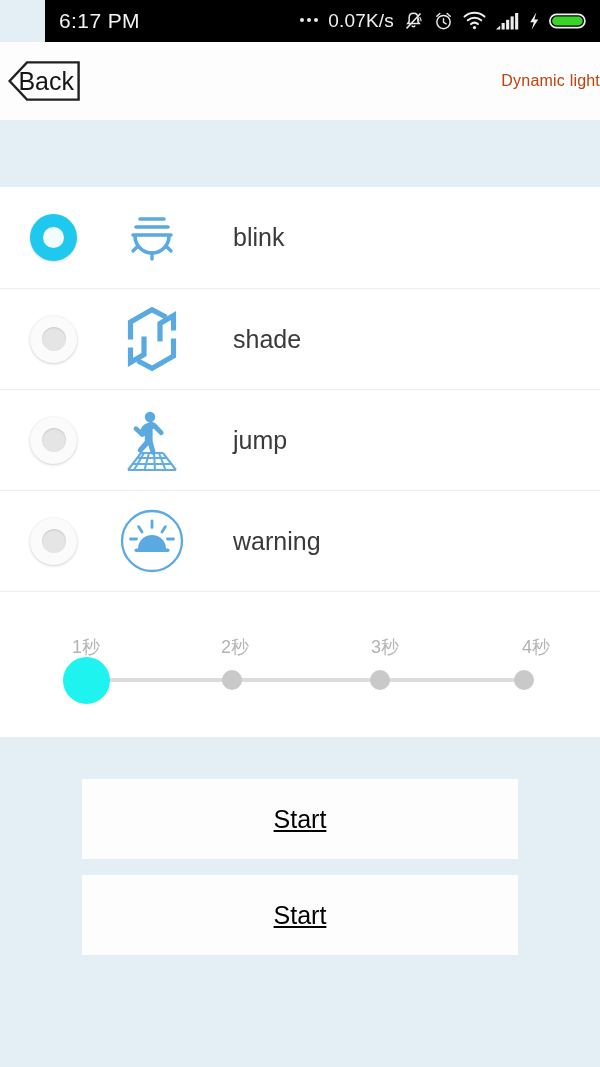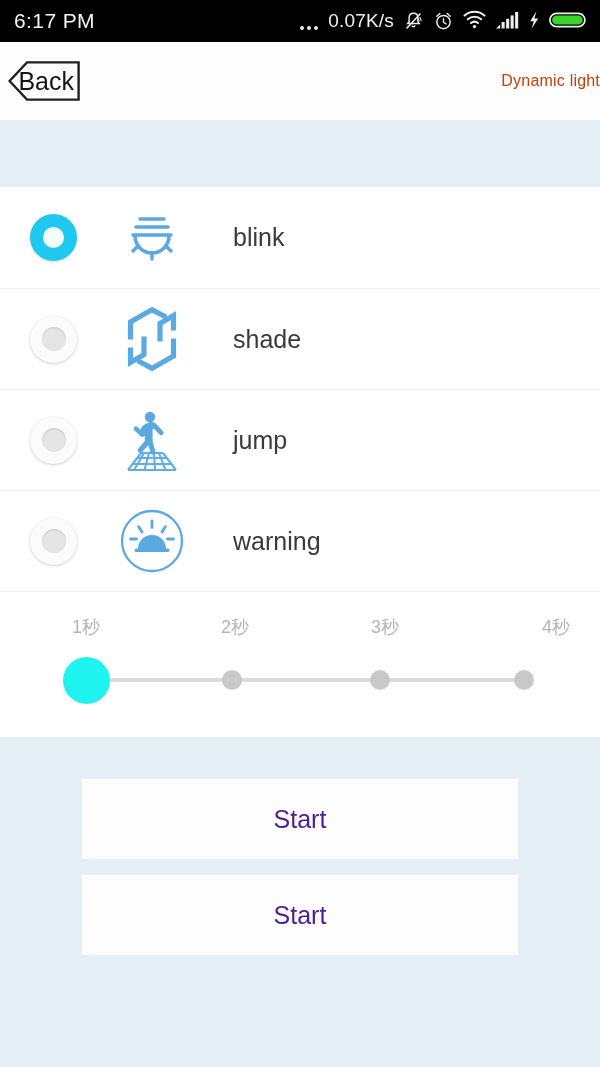--- a/index.html
+++ b/index.html
@@ -21,30 +21,32 @@
 
   
   .statusbar {
     position: relative;
     height: 42px;
     background: #000000;
     display: flex;
     align-items: center;
     padding: 0 12px 0 14px;
     color: #ffffff;
+    margin-left: 45px;
   }
   .status-clock {
     font-size: 21px;
     letter-spacing: 0.4px;
     color: #f2f2f2;
     font-weight: 400;
   }
   .status-right {
     margin-left: auto;
     display: flex;
+    align-items: center;
     gap: 9px;
   }
   .dots {
     display: flex;
     gap: 3px;
     align-items: flex-end;
     margin-right: 1px;
     margin-bottom: 2px;
   }
   .dots i {
@@ -184,20 +186,21 @@
     left: 0; right: 0;
     top: 23px;
     height: 26px;
   }
   .tick-label {
     position: absolute;
     transform: translateX(-50%);
     font-size: 18px;
     color: #b4b4b4;
     white-space: nowrap;
+    margin-top: 20px;
   }
   .slider-track {
     position: absolute;
     left: 86px;
     right: 76px;
     top: 86px;
     height: 4px;
     background: #dcdcdc;
     border-radius: 2px;
   }
@@ -227,22 +230,23 @@
   }
   .action-btn {
     width: 100%;
     height: 80px;
     background: #fdfdfd;
     border: none;
     display: flex;
     align-items: center;
     justify-content: center;
     font-size: 25px;
-    color: #4c1d95;
+    color: #000000;
     font-family: "Liberation Sans", sans-serif;
+    text-decoration: underline;
   }
   .action-btn + .action-btn { margin-top: 16px; }
 
   .filler { flex: 1; background: #e3eef5; }
 </style>
 </head>
 <body>
 
 <div class="phone">
 
@@ -392,21 +396,21 @@
       <span class="opt-label">warning</span>
     </div>
 
   </div>
 
   <div class="slider-section">
     <div class="tick-labels">
       <span class="tick-label" style="left:86px;">1秒</span>
       <span class="tick-label" style="left:235px;">2秒</span>
       <span class="tick-label" style="left:385px;">3秒</span>
-      <span class="tick-label" style="left:556px;">4秒</span>
+      <span class="tick-label" style="left:536px;">4秒</span>
     </div>
     <div class="slider-track">
       <span class="slider-dot" style="left:33.4%;"></span>
       <span class="slider-dot" style="left:67.2%;"></span>
       <span class="slider-dot" style="left:100%;"></span>
       <span class="slider-thumb" style="left:0%;"></span>
     </div>
   </div>
 
   <div class="actions">

